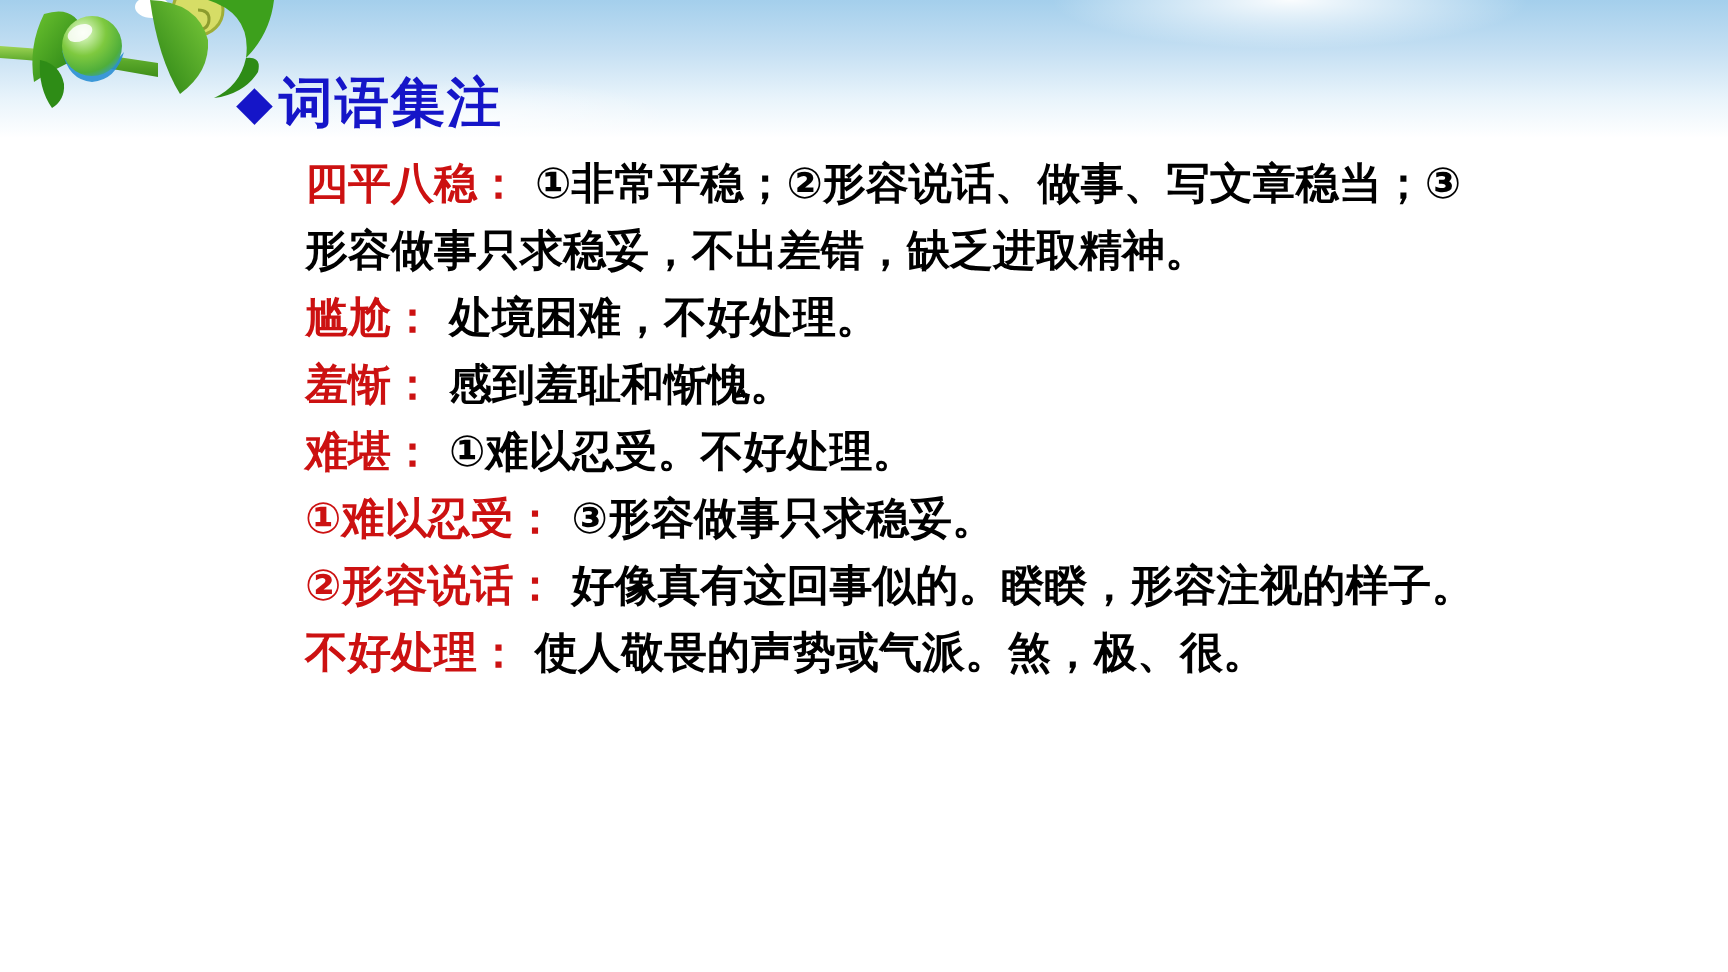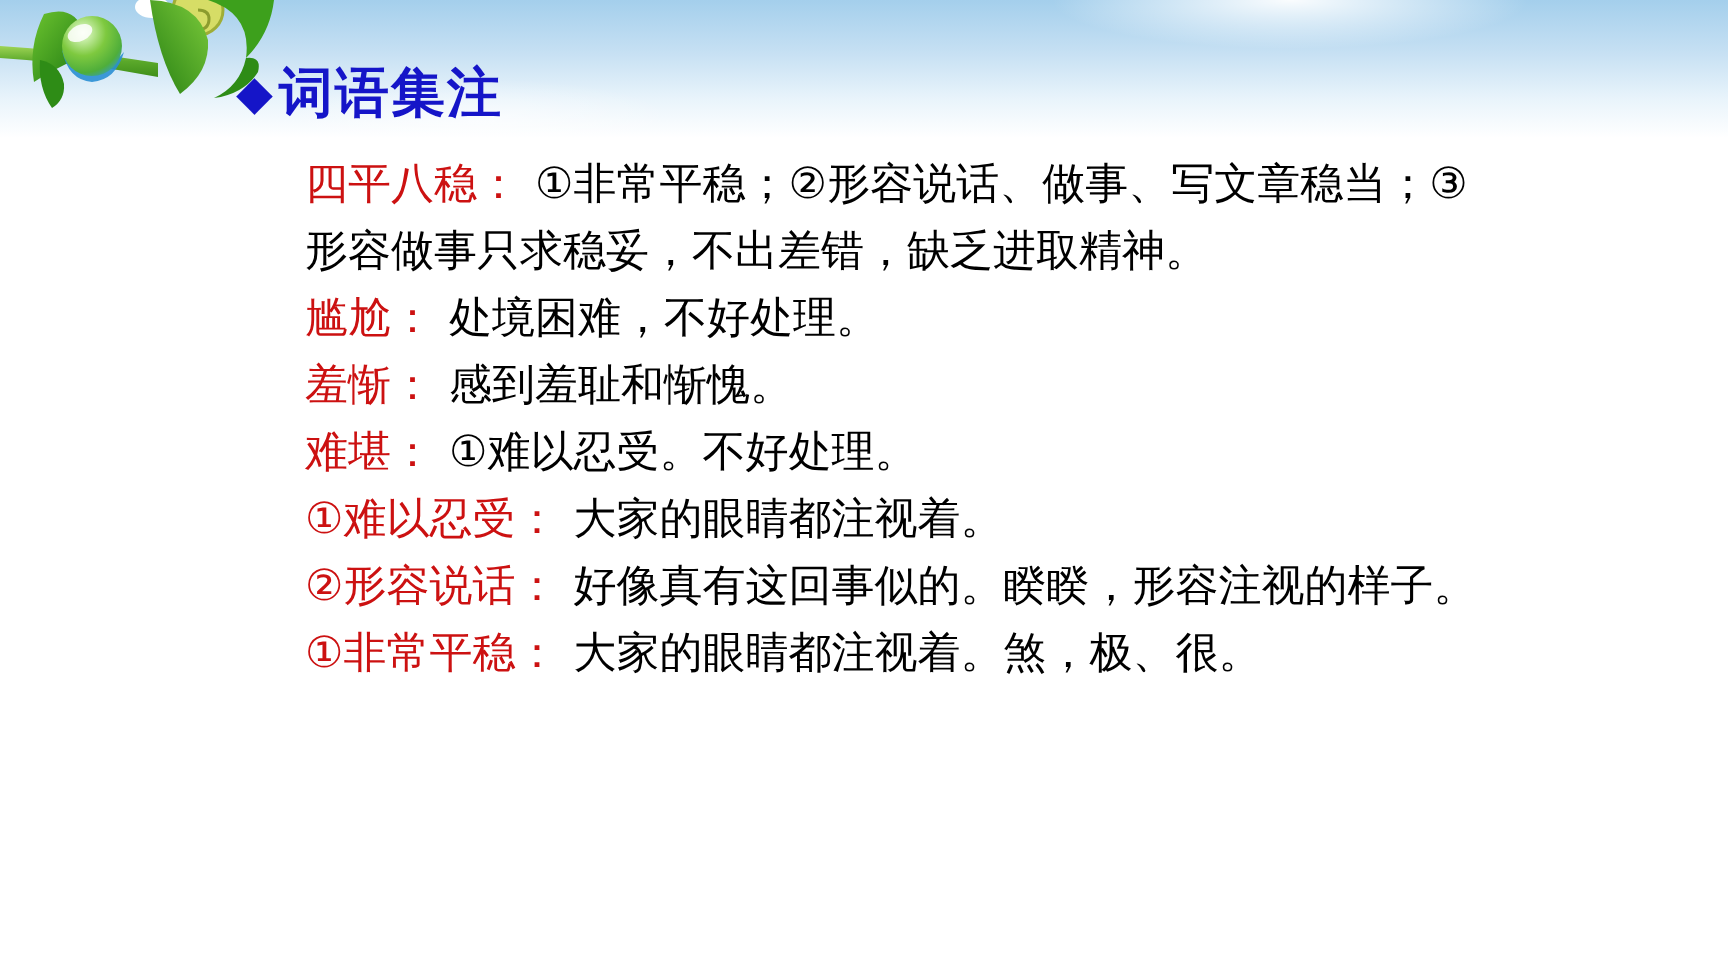--- a/index.html
+++ b/index.html
@@ -31,42 +31,42 @@
   .vine {
     position: absolute;
     left: 0; top: 0;
   }
   .title {
     position: absolute;
     left: 236px;
     top: 62px;
     margin: 0;
     font-size: 54px;
-    line-height: 60px;
+    line-height: 80px;
     font-weight: bold;
     color: var(--title-blue);
     letter-spacing: 2px;
     white-space: nowrap;
   }
   .title .bullet {
     font-size: 48px;
     margin-right: 4px;
     vertical-align: 2px;
   }
   .vocab-list {
     position: absolute;
     left: 305px;
     top: 150px;
     width: 1180px;
   }
   .entry {
     margin: 0;
     font-size: 43px;
     line-height: 67px;
-    font-weight: 400;
+    font-weight: 700;
     color: var(--body-black);
     text-align: left;
   }
   .entry .term {
     color: var(--term-red);
     margin-right: 0.35em;
   }
 </style>
 </head>
 <body>
@@ -133,25 +133,25 @@
 
     <p class="entry">
       <span class="term">羞惭：</span><span class="definition">感到羞耻和惭愧。</span>
     </p>
 
     <p class="entry">
       <span class="term">难堪：</span><span class="definition">①难以忍受。不好处理。</span>
     </p>
 
     <p class="entry">
-      <span class="term">①难以忍受：</span><span class="definition">大家的眼睛都注视着。</span>
+      <span class="term">①难以忍受：</span><span class="definition">③形容做事只求稳妥。</span>
     </p>
 
     <p class="entry">
       <span class="term">②形容说话：</span><span class="definition">好像真有这回事似的。睽睽，形容注视的样子。</span>
     </p>
 
     <p class="entry">
-      <span class="term">①非常平稳：</span><span class="definition">大家的眼睛都注视着。煞，极、很。</span>
+      <span class="term">不好处理：</span><span class="definition">使人敬畏的声势或气派。煞，极、很。</span>
     </p>
   </div>
 
 </div>
 
 </body></html>

